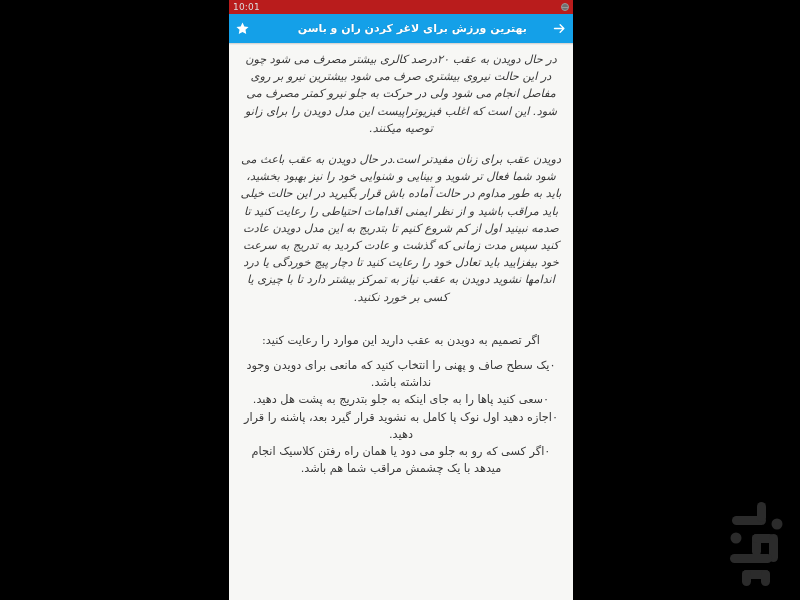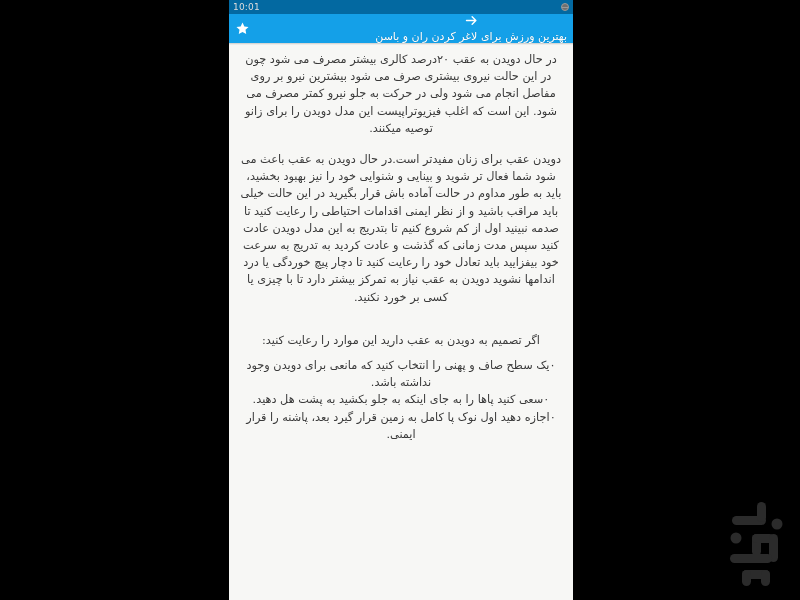--- a/index.html
+++ b/index.html
@@ -31,21 +31,21 @@
     overflow: hidden;
     display: flex;
     flex-direction: column;
   }
 
   
   .status-bar {
     position: relative;
     height: 14px;
     flex: 0 0 14px;
-    background: #0369a1;
+    background: #b91c1c;
     display: flex;
     align-items: center;
     justify-content: space-between;
     padding: 0 4px;
     box-sizing: border-box;
   }
   .status-left {
     display: flex;
     align-items: center;
     gap: 3px;
@@ -92,23 +92,24 @@
   
   .appbar-actions {
     order: 2;
     margin-right: auto;
     display: flex;
     align-items: center;
   }
   .appbar-title-group {
     order: 1;
     display: flex;
-    flex-direction: column;
-    align-items: center;
-    gap: 2px;
+    flex-direction: row;
+    align-items: center;
+    gap: 25px;
+    font-weight: bold;
   }
   .star-icon {
     width: 15px;
     height: 15px;
     display: block;
     cursor: pointer;
   }
   .back-arrow-icon {
     width: 15px;
     height: 15px;
@@ -141,20 +142,21 @@
     text-align: center;
     color: #3a3a3a;
     font-size: 11.3px;
     line-height: 17.2px;
     font-family: "DejaVu Sans", "Liberation Sans", sans-serif;
   }
 
   .para {
     margin: 0 0 14px 0;
     text-align: center;
+    font-style: italic;
   }
   .para:last-child { margin-bottom: 0; }
 
   .intro-line {
     margin: 0 0 8px 0;
     text-align: center;
   }
 
   .bullet-list {
     list-style: none;
@@ -255,21 +257,22 @@
         <p class="para">در حال دویدن به عقب ۲۰درصد کالری بیشتر مصرف می شود چون در این حالت نیروی بیشتری صرف می شود بیشترین نیرو بر روی مفاصل انجام می شود ولی در حرکت به جلو نیرو کمتر مصرف می شود. این است که اغلب فیزیوتراپیست این مدل دویدن را برای زانو توصیه میکنند.</p>
 
         <p class="para">دویدن عقب برای زنان مفیدتر است.در حال دویدن به عقب باعث می شود شما فعال تر شوید و بینایی و شنوایی خود را نیز بهبود بخشید، باید به طور مداوم در حالت آماده باش قرار بگیرید  در این حالت خیلی باید مراقب باشید و از نظر ایمنی اقدامات احتیاطی را رعایت کنید تا صدمه نبینید اول از کم شروع کنیم تا بتدریج به این مدل دویدن عادت کنید سپس مدت زمانی که گذشت و عادت کردید به تدریج به سرعت خود بیفزایید باید تعادل خود را رعایت کنید تا دچار پیچ خوردگی یا درد اندامها نشوید دویدن به عقب نیاز به تمرکز بیشتر دارد تا با چیزی یا کسی بر خورد نکنید.</p>
 
         <div class="spacer-gap"></div>
 
         <p class="intro-line">اگر تصمیم به دویدن به عقب دارید این موارد را رعایت کنید:</p>
 
         <ul class="bullet-list">
           <li>۰یک سطح  صاف و پهنی را انتخاب کنید که مانعی برای دویدن وجود نداشته باشد.</li>
-          <li>۰سعی کنید پاها را به جای اینکه به جلو بکشید به پشت هل دهید.</li>
-          <li>۰اجازه دهید اول نوک پا کامل به زمین قرار گیرد بعد، پاشنه را قرار ایمنی.</li>
+          <li>۰سعی کنید پاها را به جای اینکه به جلو بتدریج به پشت هل دهید.</li>
+          <li>۰اجازه دهید اول نوک پا کامل به نشوید قرار گیرد بعد، پاشنه را قرار دهید.</li>
+          <li>۰اگر کسی که رو به جلو می دود یا همان راه رفتن کلاسیک انجام میدهد با یک چشمش مراقب شما هم باشد.</li>
         </ul>
 
       </div>
     </div>
 
   </div>
 </div>
 
 </body></html>

